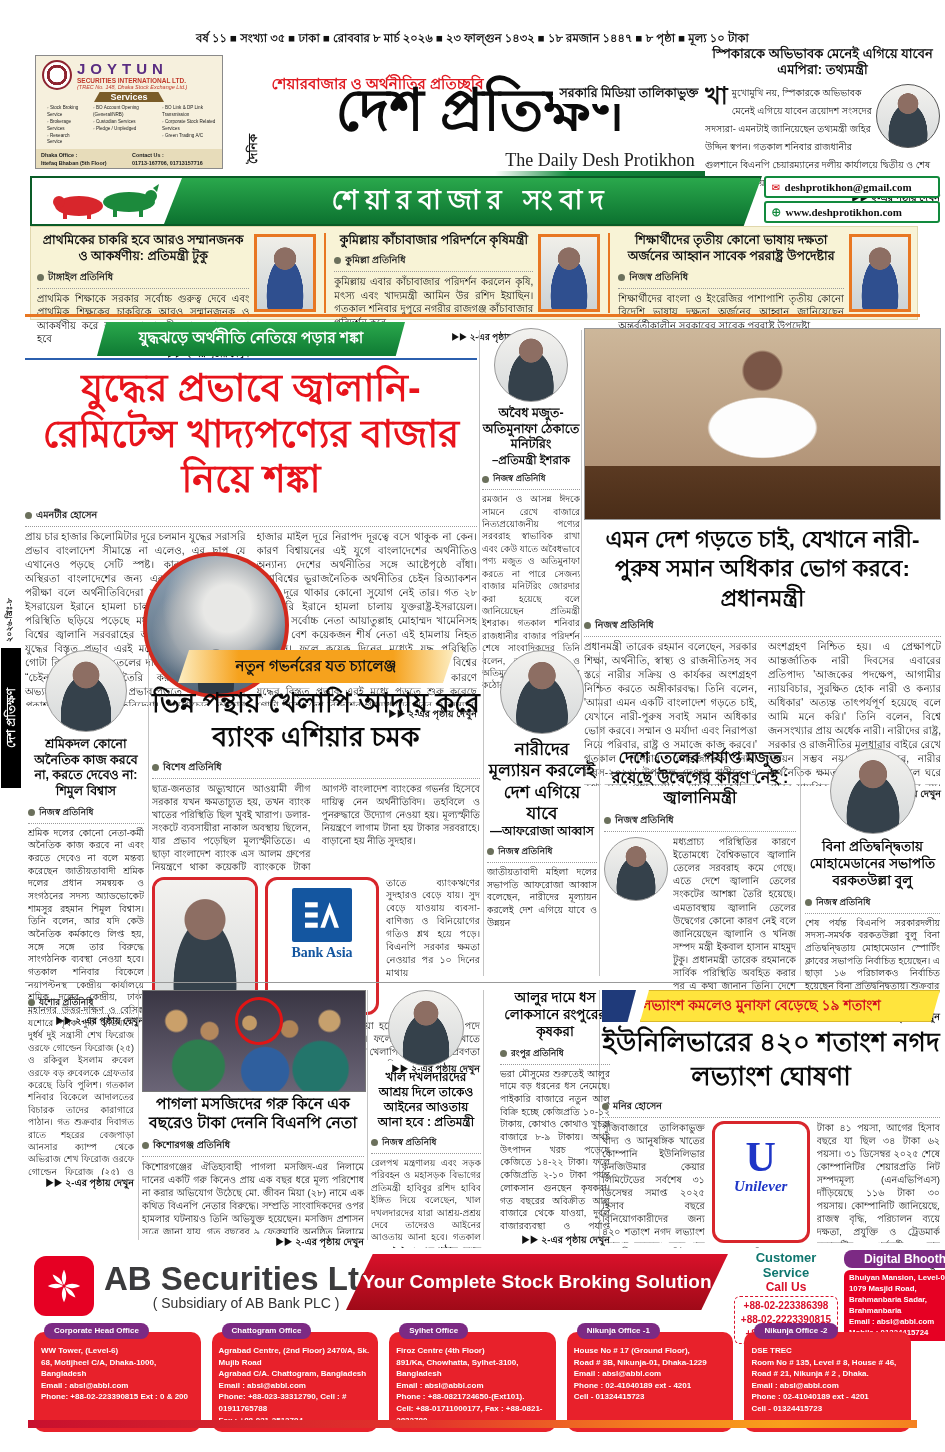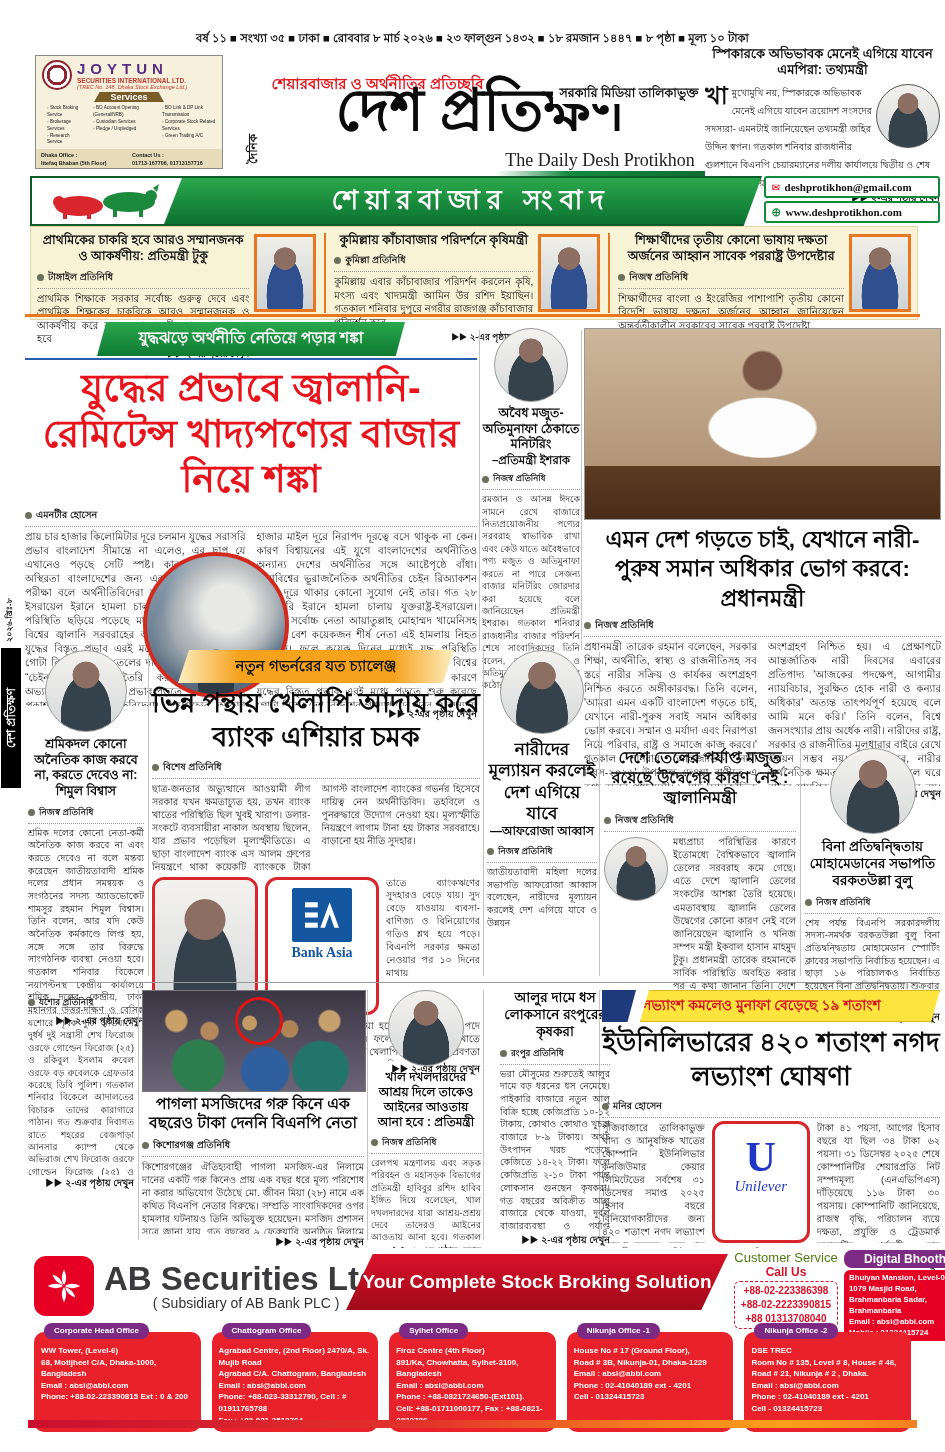--- a/index.html
+++ b/index.html
@@ -88,34 +88,34 @@
       radial-gradient(circle at 48% 32%,#c29a66 0 5%,rgba(0,0,0,0) 6%),
       radial-gradient(circle at 66% 38%,#b08457 0 5%,rgba(0,0,0,0) 6%),
       radial-gradient(circle at 84% 30%,#c6a06d 0 5%,rgba(0,0,0,0) 6%),
       radial-gradient(circle at 25% 75%,#2e7d4f 0 14%,rgba(0,0,0,0) 15%),
       radial-gradient(circle at 55% 80%,#2f5f9e 0 16%,rgba(0,0,0,0) 17%),
       radial-gradient(circle at 80% 78%,#23756b 0 14%,rgba(0,0,0,0) 15%),
       linear-gradient(#3a3644,#6b6577)}
   .red-ring{position:absolute;border:3px solid #e11414;border-radius:50%}
   
   .uni-u{font-size:42px;font-weight:bold;color:#1f36c7;font-family:"Liberation Serif",serif;line-height:1}
-  .uni-word{font-size:15px;font-style:italic;font-weight:normal;color:#1f36c7;font-family:"Liberation Serif",serif}
+  .uni-word{font-size:15px;font-style:italic;font-weight:bold;color:#1f36c7;font-family:"Liberation Serif",serif}
   .ba-sq{width:60px;height:54px;background:#1456a0;margin:8px auto 3px;display:flex;
       align-items:center;justify-content:center;border-radius:2px}
   .ba-word{color:#1456a0;font-weight:bold;font-size:14px;text-align:center;font-family:"Liberation Serif",serif}
   
   #ab-ad{background:#fff}
   .ab-logo{width:60px;height:60px;background:#e60023;border-radius:12px;display:flex;
       align-items:center;justify-content:center}
   .ab-brand{font-size:33px;font-weight:bold;color:#3b3b3d;line-height:1}
   .ab-sub{font-size:14px;color:#333}
   .ab-ribbon{background:linear-gradient(#d9112a,#9f0a18);color:#fff;font-weight:bold;font-size:19px;
       display:flex;align-items:center;justify-content:center;
       clip-path:polygon(7% 0,100% 0,93% 100%,0 100%)}
-  .cs-title{font-size:13px;font-weight:normal;color:#4d7c0f;text-align:center}
+  .cs-title{font-size:13px;font-weight:bold;color:#0f766e;text-align:center}
   .callus{color:#d9112a;font-weight:bold;font-size:12px;text-align:center}
   .phonebox{border:1.5px dashed #d9112a;border-radius:6px;padding:2px 4px;margin-top:2px}
   .phonebox div{color:#d9112a;font-weight:bold;font-size:10px;line-height:1.4;text-align:center}
   .pill{position:absolute;top:-9px;left:10px;background:#7c2a84;color:#fff;font-weight:bold;
       font-size:10.5px;padding:2px 10px;border-radius:8px;white-space:nowrap}
   .office{position:relative;flex:1;background:#e8212b;border-radius:10px;padding:13px 7px 6px;color:#fff}
   .office div{font-size:8px;font-weight:bold;line-height:1.45}
   .db-pill{background:#7c2a84;color:#fff;font-weight:bold;font-size:12px;text-align:center;
       border-radius:8px;padding:2px 0}
   .db-box{background:#e60023;border-radius:6px;padding:3px 5px;margin-top:2px}

